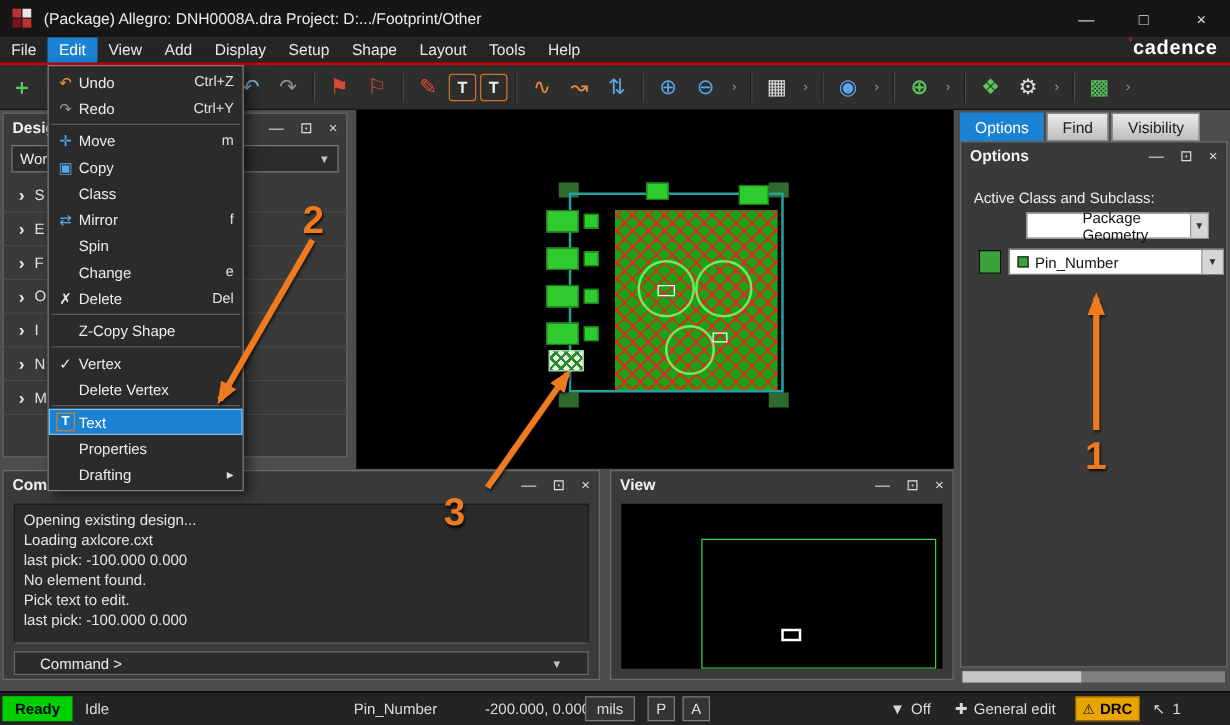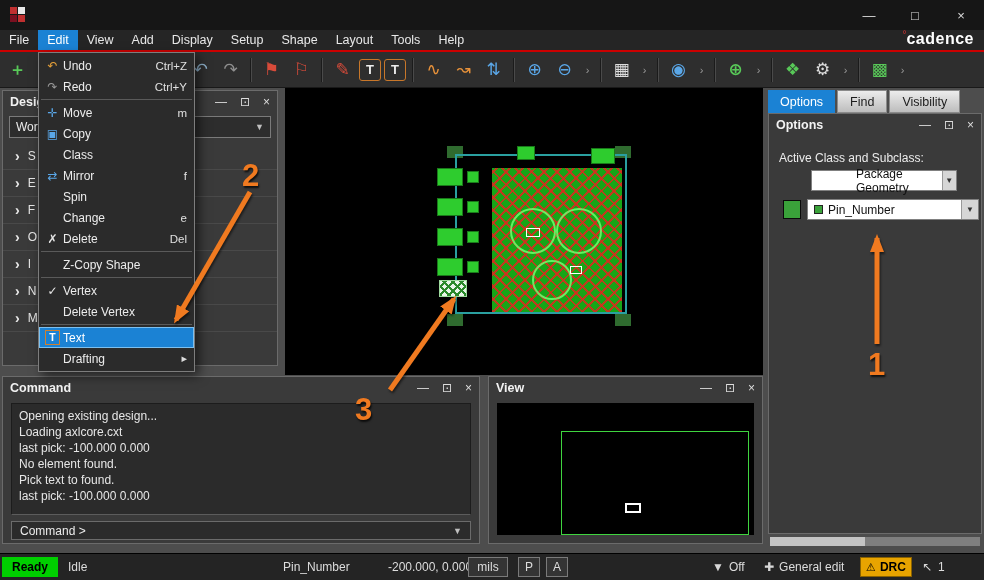--- a/index.html
+++ b/index.html
@@ -83,31 +83,31 @@
 
   
   .rtabs { position:absolute; left:768px; top:90px; display:flex; gap:2px; z-index:5; }
   .rtab { height:23px; padding:0 12px; display:flex; align-items:center; font-size:12.5px; }
   .rtab.active { background:#1b82d4; color:#fff; }
   .rtab.inactive { background:linear-gradient(#ececec,#bdbdbd); color:#1c1c1c; border:1px solid #8a8a8a; }
   #options-panel { left:768px; top:113px; width:214px; height:421px; }
   .opt-label { color:#ececec; margin:15px 0 0 10px; }
   .combo { height:21px; background:#fff; border:1px solid #808080; display:flex; align-items:center; padding-left:6px; color:#111; position:absolute; }
   .carr { margin-left:auto; width:17px; height:100%; background:#d6d6d6; border-left:1px solid #999; display:flex; align-items:center; justify-content:center; color:#333; font-size:8px; }
-  #class-combo { left:42px; top:56px; width:146px;padding-left:44px; }
+  #class-combo { left:52px; top:56px; width:146px;padding-left:44px; }
   #subclass-combo { left:38px; top:85px; width:172px; }
   .sq { width:9px; height:9px; background:#3aa23a; border:1px solid #222; margin-right:5px; }
   .swatch { position:absolute; left:14px; top:86px; width:18px; height:19px; background:#3aa23a; border:1px solid #0a0a0a; }
   .rscroll { position:absolute; left:770px; top:537px; width:210px; height:9px; background:#7f7f7f; }
   .rthumb { width:95px; height:9px; background:#c4c4c4; }
 
   
   #command-panel { left:2px; top:376px; width:478px; height:168px; }
   .cmdlog { position:absolute; left:8px; top:26px; width:460px; height:112px; background:#2b2b2b; border:1px solid #1c1c1c; border-bottom-color:#5c5c5c; padding:4px 7px; color:#e6e6e6; line-height:16px; }
-  .cmdinput { position:absolute; left:8px; top:144px; width:460px; height:19px; background:#2b2b2b; border:1px solid #6b6b6b; display:flex; align-items:center; padding:0 8px; color:#ececec; }
+  .cmdinput { position:absolute; left:8px; top:144px; width:460px; height:19px; background:#2b2b2b; border:1px solid #6b6b6b; display:flex; align-items:center; padding:0 20px; color:#ececec; }
   .cmdinput .arr { margin-left:auto; color:#c0c0c0; font-size:9px; }
 
   
   #view-panel { left:488px; top:376px; width:275px; height:168px; }
   .viewcanvas { position:absolute; left:8px; top:26px; width:257px; height:132px; background:#000; overflow:hidden; }
   .vrect { position:absolute; left:64px; top:28px; width:188px; height:104px; border:1px solid #3fd43f; }
   .vwhite { position:absolute; left:128px; top:100px; width:16px; height:10px; border:2px solid #fff; }
 
   
   .statusbar { position:absolute; left:0; top:553px; width:984px; height:27px; background:#242424; border-top:1px solid #000; }
@@ -140,20 +140,21 @@
 
 <div class="screen">
 
   <div class="titlebar">
     <div class="app-icon">
         <i></i>
         <i></i>
         <i></i>
         <i></i>
       </div>
+    <div class="tb-title">(Package) Allegro: DNH0008A.dra Project: D:.../Footprint/Other</div>
     <div class="win-btns">
       <div class="wbtn">—</div>
       <div class="wbtn">□</div>
       <div class="wbtn">×</div>
     </div>
   </div>
 
   <div class="menubar">
     <div class="menu-item">File</div>
     <div class="menu-item active">Edit</div>
@@ -340,20 +341,24 @@
       <span class="mic"></span>
       <span>Delete Vertex</span>
     </div>
     <div class="msep"></div>
     <div class="mi sel">
       <span class="tico">T</span>
       <span>Text</span>
     </div>
     <div class="mi">
       <span class="mic"></span>
+      <span>Properties</span>
+    </div>
+    <div class="mi">
+      <span class="mic"></span>
       <span>Drafting</span>
       <span class="subarrow">▸</span>
     </div>
   </div>
 
   <div class="rtabs">
     <div class="rtab active">Options</div>
     <div class="rtab inactive">Find</div>
     <div class="rtab inactive">Visibility</div>
   </div>
@@ -390,21 +395,21 @@
         <span class="pbtn">—</span>
         <span class="pbtn">⊡</span>
         <span class="pbtn">×</span>
       </span>
     </div>
     <div class="cmdlog">
       <div>Opening existing design...</div>
       <div>Loading axlcore.cxt</div>
       <div>last pick: -100.000 0.000</div>
       <div>No element found.</div>
-      <div>Pick text to found.</div>
+      <div>Pick text to edit.</div>
       <div>last pick: -100.000 0.000</div>
     </div>
     <div class="cmdinput">
       <span>Command &gt;</span>
       <span class="arr">▼</span>
     </div>
   </div>
 
   <div class="panel" id="view-panel">
     <div class="phead">

